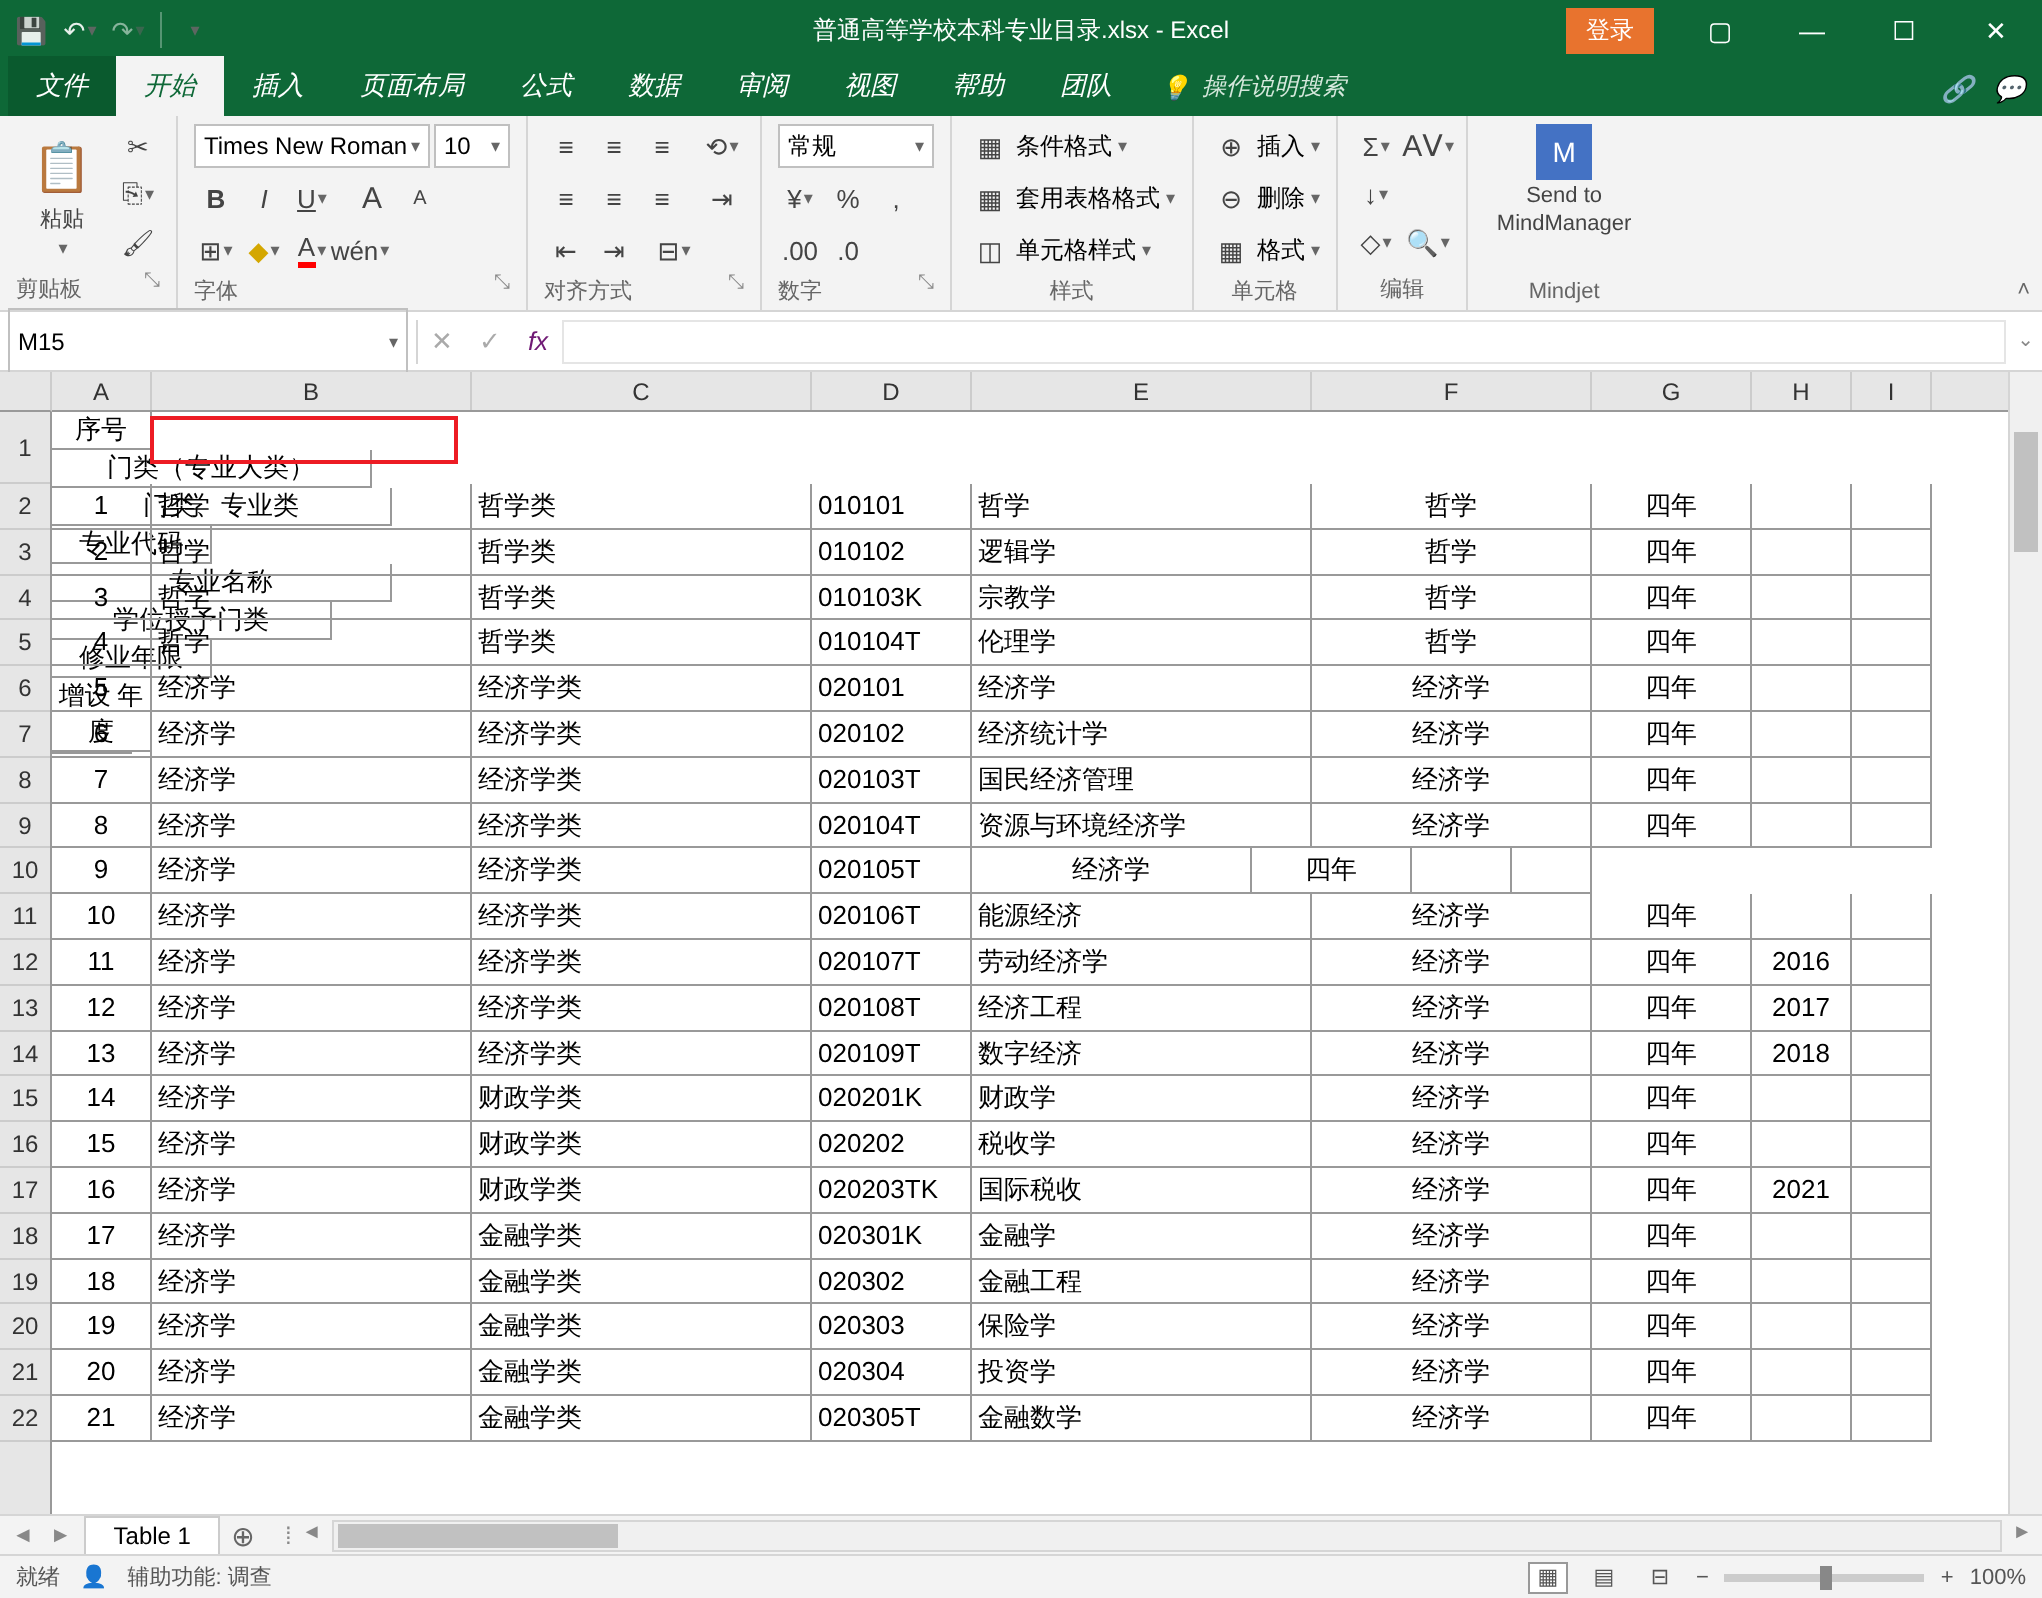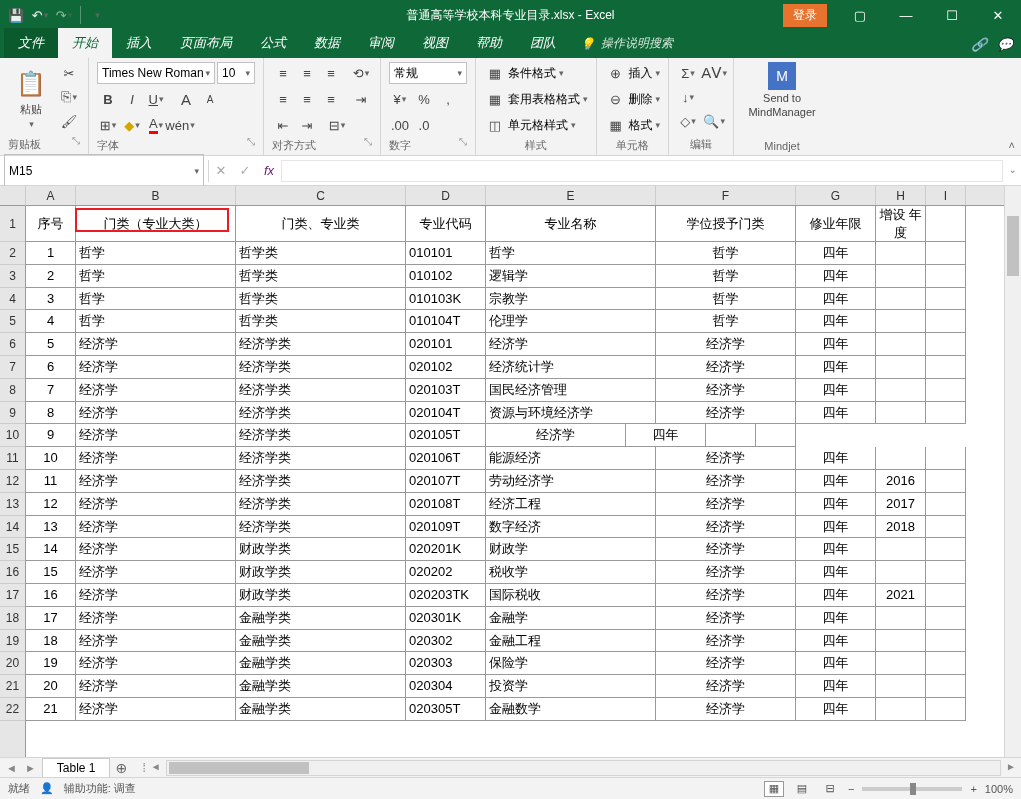--- a/index.html
+++ b/index.html
@@ -49,21 +49,21 @@
 
 .sheet-wrap { position: absolute; top: 186px; left: 0; right: 0; bottom: 42px; overflow: hidden; background: #fff; }
 .corner { position: absolute; left: 0; top: 0; width: 26px; height: 20px; background: #e6e6e6; border-right: 1px solid #ccc; border-bottom: 1px solid #999; }
 .col-headers { position: absolute; left: 26px; top: 0; right: 17px; height: 20px; display: flex; background: #e6e6e6; border-bottom: 1px solid #999; }
 .col-h { border-right: 1px solid #ccc; text-align: center; font-size: 12px; color: #333; line-height: 20px; flex-shrink: 0; }
 .row-headers { position: absolute; left: 0; top: 20px; bottom: 0; width: 26px; background: #e6e6e6; border-right: 1px solid #999; }
 .row-h { height: 22.8px; border-bottom: 1px solid #ccc; text-align: center; font-size: 12px; color: #333; line-height: 22.8px; }
 .row-h.tall { height: 36px; line-height: 36px; }
 .cells { position: absolute; left: 26px; top: 20px; right: 17px; bottom: 0; font-family: "Times New Roman", serif; }
 .data-row { display: flex; height: 22.8px; }
-.data-row.header-row { height: 36px; }
+.data-row.header-row { height: 36px; flex-direction: column; }
 .cell { border-right: 1px solid #999; border-bottom: 1px solid #999; padding: 0 3px; font-size: 13px; overflow: hidden; white-space: nowrap; line-height: 22.8px; flex-shrink: 0; }
 .header-row .cell { text-align: center; font-family: "Microsoft YaHei"; line-height: 18px; display:flex; align-items:center; justify-content:center; }
 .cell.center { text-align: center; }
 .highlight-box { border: 2px solid #ed1c24; position: absolute; pointer-events: none; }
 .vscroll { position: absolute; right: 0; top: 0; bottom: 0; width: 17px; background: #f0f0f0; border-left: 1px solid #d5d5d5; }
 .vscroll .thumb { position:absolute; left:2px; right:2px; top:30px; height:60px; background:#c1c1c1; }
 
 
 .sheet-tabs-bar { position: absolute; bottom: 22px; left: 0; right: 0; height: 20px; background: #f3f3f3; border-top: 1px solid #d5d5d5; display: flex; align-items: center; }
 .nav-arrows { display: flex; padding: 0 6px; gap: 8px; color: #888; font-size: 11px; }

